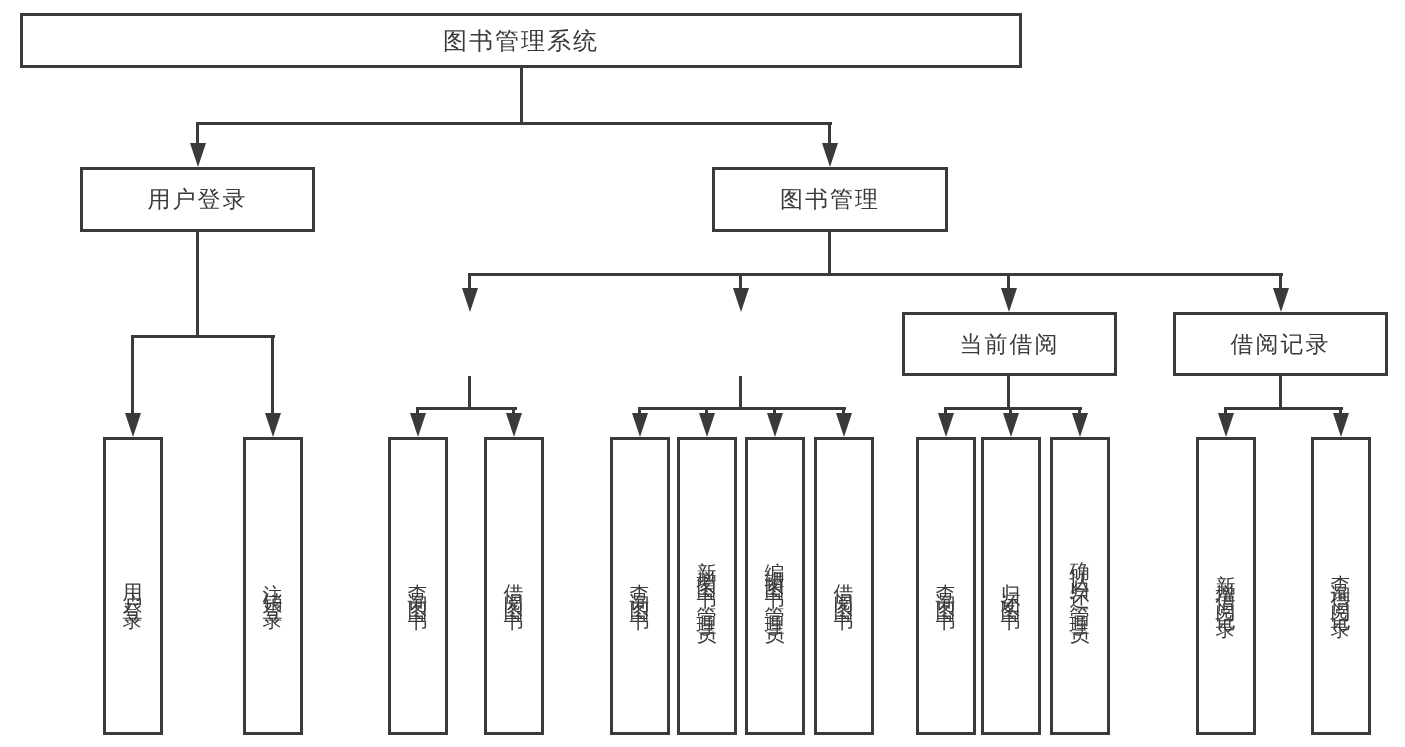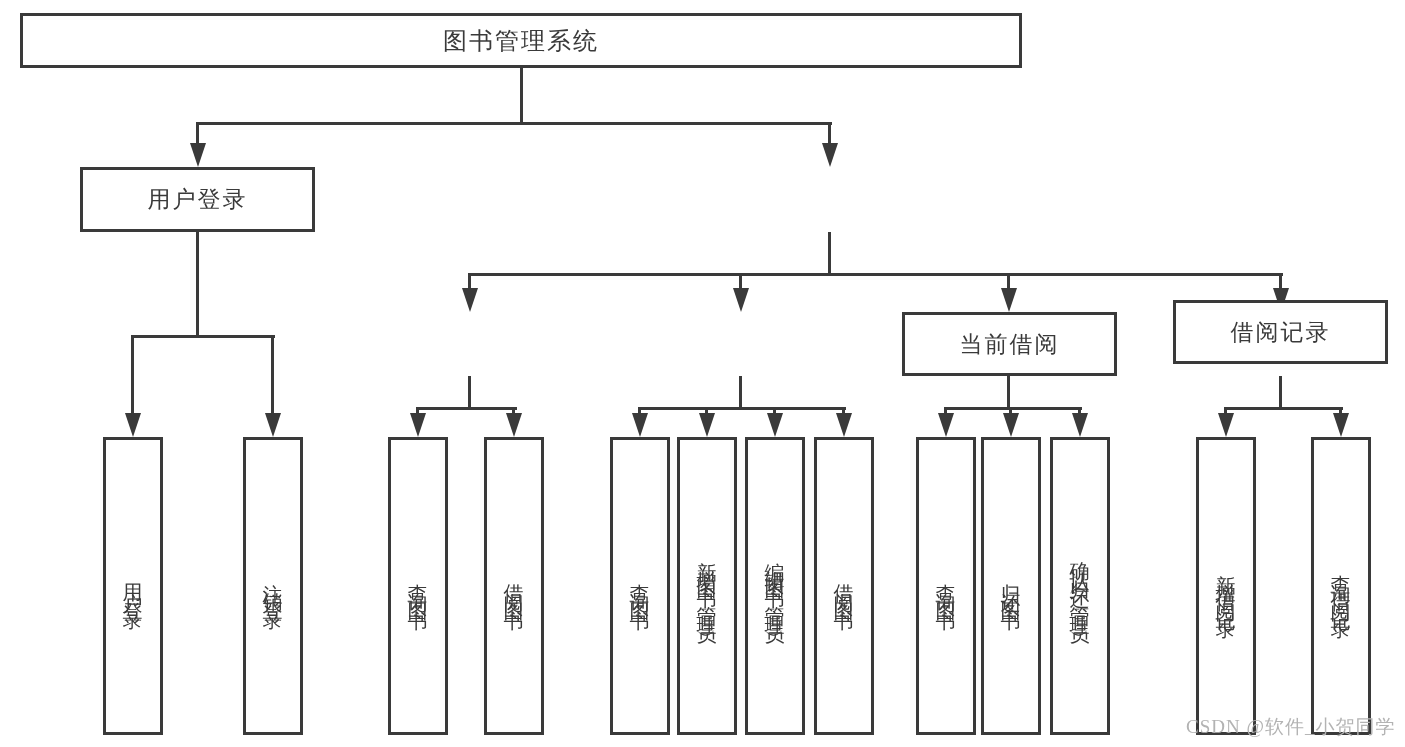--- a/index.html
+++ b/index.html
@@ -41,41 +41,42 @@
   <div class="node root" style="left:20px; top:13px; width:1002px; height:55px;">图书管理系统</div>
 
   <div class="vline" style="left:520px; top:68px; height:56px;"></div>
   <div class="hline" style="left:196px; top:122px; width:636px;"></div>
   <div class="vline" style="left:196px; top:122px; height:24px;"></div>
   <div class="vline" style="left:828px; top:122px; height:24px;"></div>
   <div class="arrow" style="left:190px; top:143px;"></div>
   <div class="arrow" style="left:822px; top:143px;"></div>
 
   <div class="node hnode" style="left:80px; top:167px; width:235px; height:65px;">用户登录</div>
+  <div class="node hnode" style="left:712px; top:167px; width:236px; height:65px;">图书管理</div>
 
   <div class="vline" style="left:196px; top:232px; height:106px;"></div>
   <div class="hline" style="left:131px; top:335px; width:144px;"></div>
   <div class="vline" style="left:131px; top:335px; height:80px;"></div>
   <div class="vline" style="left:271px; top:335px; height:80px;"></div>
   <div class="arrow" style="left:125px; top:413px;"></div>
   <div class="arrow" style="left:265px; top:413px;"></div>
 
   <div class="vline" style="left:828px; top:232px; height:44px;"></div>
   <div class="hline" style="left:468px; top:273px; width:815px;"></div>
   <div class="vline" style="left:468px;  top:273px; height:18px;"></div>
   <div class="vline" style="left:739px;  top:273px; height:18px;"></div>
   <div class="vline" style="left:1007px; top:273px; height:18px;"></div>
   <div class="vline" style="left:1279px; top:273px; height:18px;"></div>
   <div class="arrow" style="left:462px;  top:288px;"></div>
   <div class="arrow" style="left:733px;  top:288px;"></div>
   <div class="arrow" style="left:1001px; top:288px;"></div>
   <div class="arrow" style="left:1273px; top:288px;"></div>
 
   <div class="node hnode" style="left:902px; top:312px; width:215px; height:64px;">当前借阅</div>
-  <div class="node hnode" style="left:1173px; top:300px; width:215px; height:64px;">借阅记录</div>
+  <div class="node hnode" style="left:1173px; top:312px; width:215px; height:64px;">借阅记录</div>
 
   <div class="vline" style="left:468px;  top:376px; height:34px;"></div>
   <div class="vline" style="left:739px;  top:376px; height:34px;"></div>
   <div class="vline" style="left:1007px; top:376px; height:34px;"></div>
   <div class="vline" style="left:1279px; top:376px; height:34px;"></div>
 
   <div class="hline" style="left:416px;  top:407px; width:101px;"></div>
   <div class="hline" style="left:638px;  top:407px; width:208px;"></div>
   <div class="hline" style="left:944px;  top:407px; width:138px;"></div>
   <div class="hline" style="left:1224px; top:407px; width:119px;"></div>
@@ -115,15 +116,14 @@
   <div class="node vnode" style="left:745px;">编辑图书（管理员）</div>
   <div class="node vnode" style="left:814px;">借阅图书</div>
 
   <div class="node vnode" style="left:916px;">查询图书</div>
   <div class="node vnode" style="left:981px;">归还图书</div>
   <div class="node vnode" style="left:1050px;">确认归还（管理员）</div>
 
   <div class="node vnode" style="left:1196px;">新增借阅记录</div>
   <div class="node vnode" style="left:1311px;">查询借阅记录</div>
 
-  <div class="watermark">CSDN @软件_小贺同学</div>
 
 </div>
 
 </body></html>

